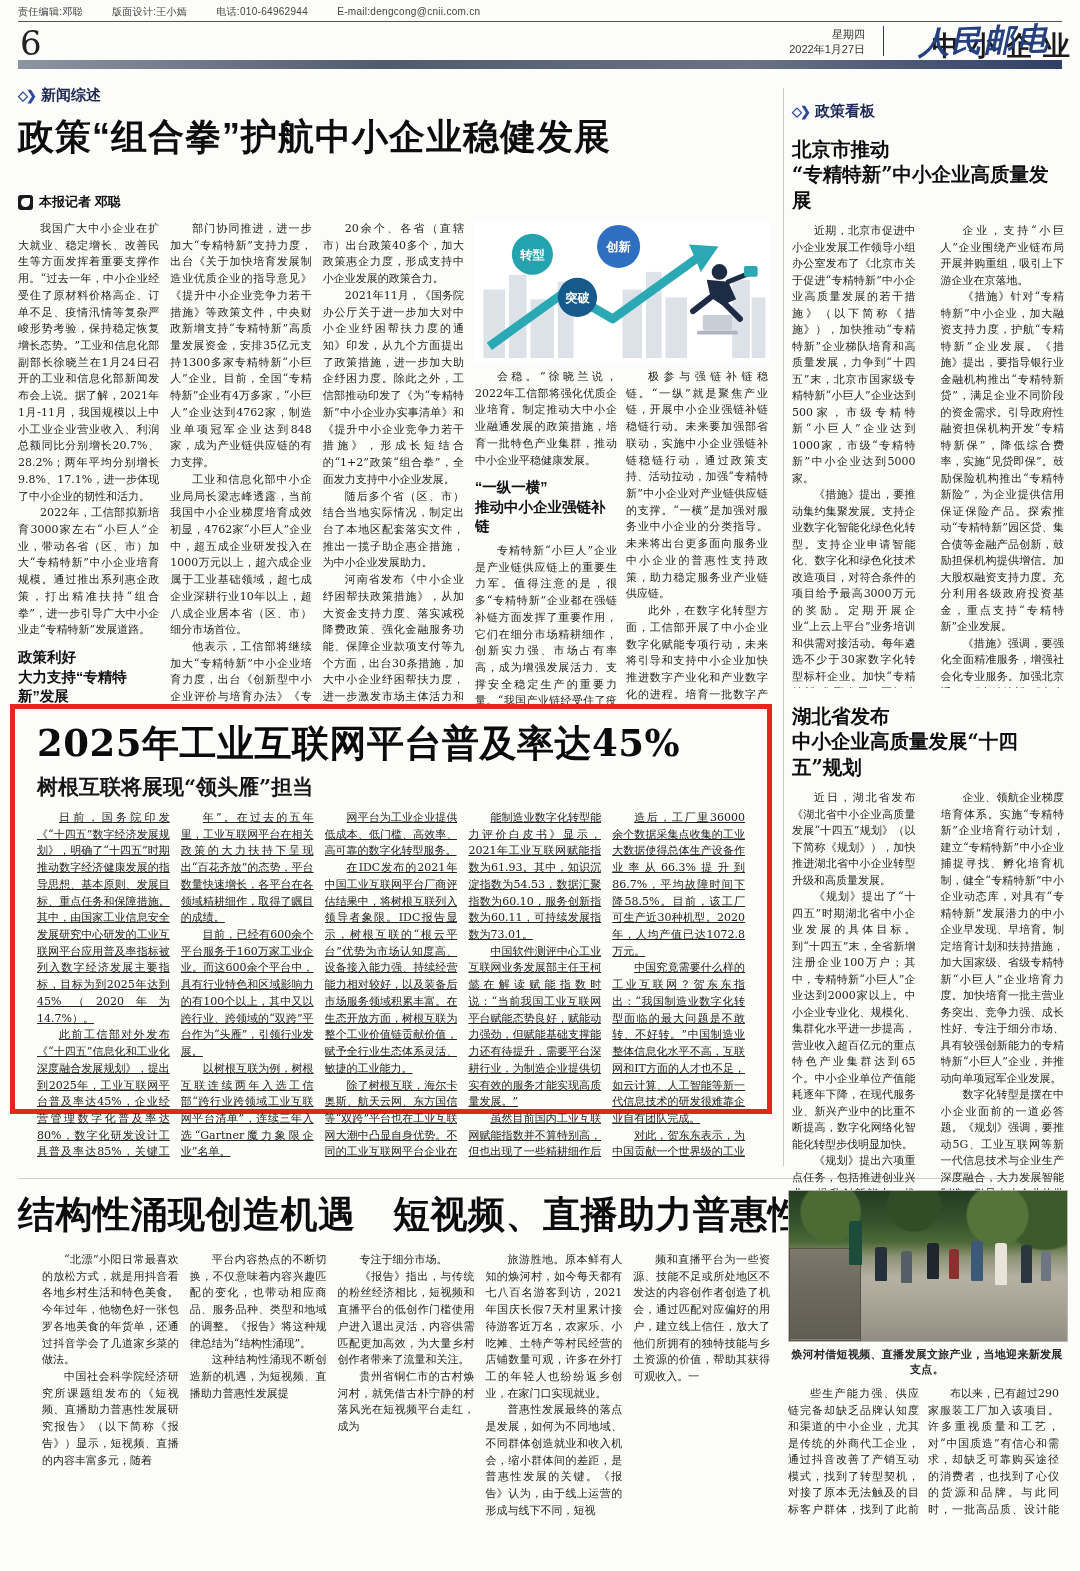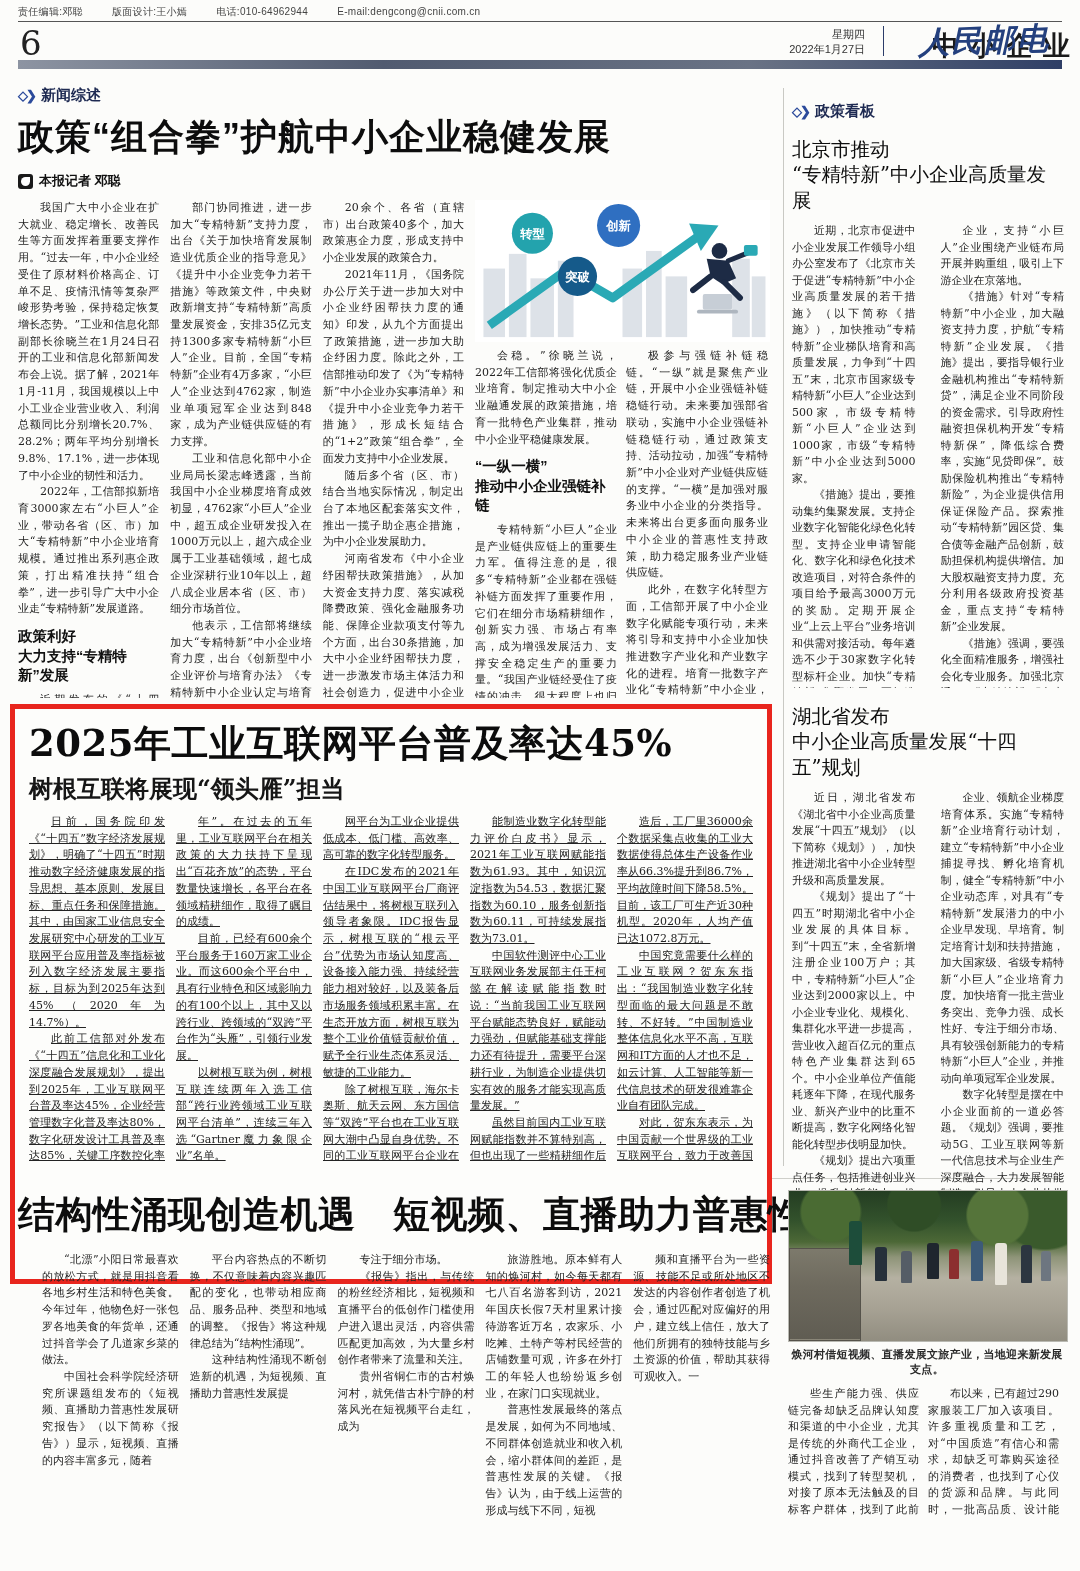--- a/index.html
+++ b/index.html
@@ -23,45 +23,45 @@
   
   .vrule{position:absolute;left:783px;top:88px;height:1078px;border-left:1px solid #c9c9c4;}
   .hrule-mid{position:absolute;left:18px;top:1178px;width:1044px;border-top:1px solid #cfcfca;}
   .kicker{display:flex;align-items:center;gap:6px;font-family:"Liberation Sans",sans-serif;
           font-weight:700;font-size:15px;color:#1e2a52;}
   .kick-icon{color:#2b4a9b;font-size:13px;letter-spacing:-2px;font-weight:700;}
   
   .lead{position:absolute;left:18px;top:86px;width:752px;}
   .lead-headline{margin-top:8px;font-family:"Liberation Sans",sans-serif;font-weight:900;font-size:36px;
                  letter-spacing:1px;color:#0d0d0d;white-space:nowrap;}
-  .byline{display:flex;align-items:center;gap:6px;margin-top:10px;font-family:"Liberation Sans",sans-serif;
+  .byline{display:flex;align-items:center;gap:6px;margin-top:31px;font-family:"Liberation Sans",sans-serif;
           font-weight:700;font-size:13px;color:#111;}
   .byline-badge{width:15px;height:15px;background:#1a1a1a;border-radius:3px;position:relative;}
   .byline-badge:after{content:"";position:absolute;left:3px;top:3px;width:9px;height:9px;
                       border-radius:50% 0 50% 50%;background:#fff;}
   .cols{display:flex;gap:11px;margin-top:10px;}
   .col{width:142px;height:498px;overflow:hidden;font-size:11px;line-height:1.52;color:#232323;}
   .para{margin:0;text-indent:2em;text-align:justify;}
   .subhead{font-family:"Liberation Sans",sans-serif;font-weight:700;font-size:14.5px;line-height:1.35;
            margin:9px 0 6px;color:#111;}
   .rightgroup{width:295px;display:flex;flex-direction:column;}
   .illus{width:295px;height:142px;background:#fff;}
   .rg-cols{display:flex;gap:9px;margin-top:6px;}
   .rg-cols .col{height:350px;}
   
-  .redbox{position:absolute;left:10px;top:704px;width:762px;height:580px;border:5px solid #e8251d;
-          background:#fdfdfb;box-sizing:border-box;padding:10px 14px 8px;}
+  .redbox{position:absolute;left:10px;top:704px;width:762px;height:410px;border:5px solid #e8251d;
+          background:#fdfdfb;box-sizing:border-box;padding:10px 22px 8px;}
   .red-headline{font-weight:900;font-size:37px;letter-spacing:.5px;color:#0c0c0c;white-space:nowrap;}
-  .red-subhead{font-size:24px;font-weight:700;color:#161616;margin-top:4px;}
+  .red-subhead{font-size:21px;font-weight:700;color:#161616;margin-top:4px;}
   .redbox .cols{margin-top:9px;}
   .redbox .col{width:138px;height:348px;text-decoration:underline;}
   
   .rail{position:absolute;left:792px;top:102px;width:272px;}
   .rail-art{margin-bottom:14px;}
-  .rail-headline{font-weight:400;font-size:19.5px;line-height:1.3;color:#0d0d0d;margin:16px 0 10px;}
+  .rail-headline{font-weight:700;font-size:19.5px;line-height:1.3;color:#0d0d0d;margin:16px 0 10px;}
   .rail-cols{display:flex;gap:25px;}
   .rail-col{width:131px;overflow:hidden;font-size:11px;line-height:1.5;color:#242424;}
   .a1 .rail-col{height:465px;}
   .a2 .rail-col{height:418px;}
   
   .bottom{position:absolute;left:18px;top:1190px;width:752px;}
   .bottom-headline{font-family:"Liberation Sans",sans-serif;font-weight:900;font-size:37px;
                    letter-spacing:.5px;color:#0d0d0d;white-space:nowrap;}
   .bottom .cols{margin-top:12px;margin-left:24px;}
   .bottom .col{height:300px;}

